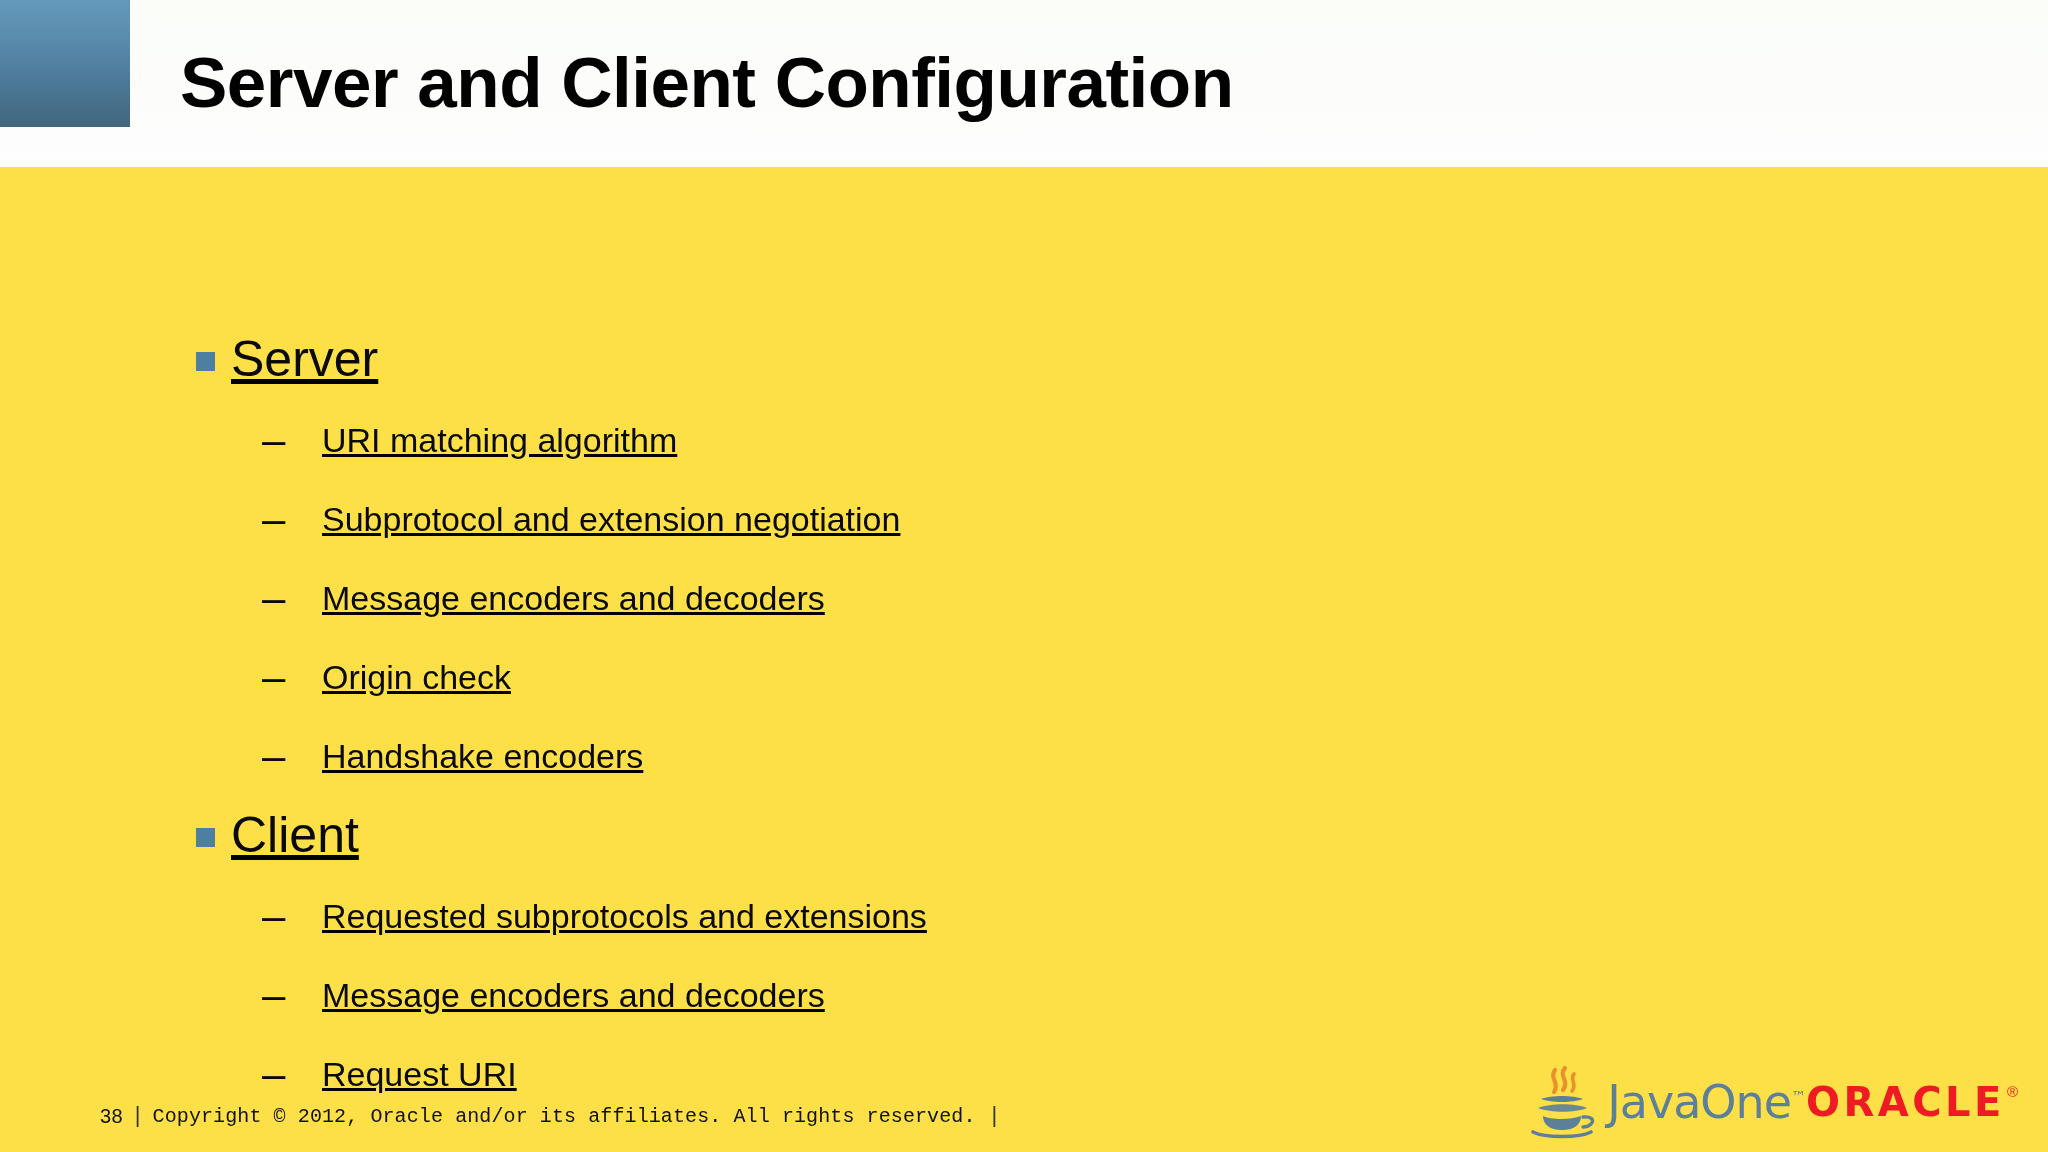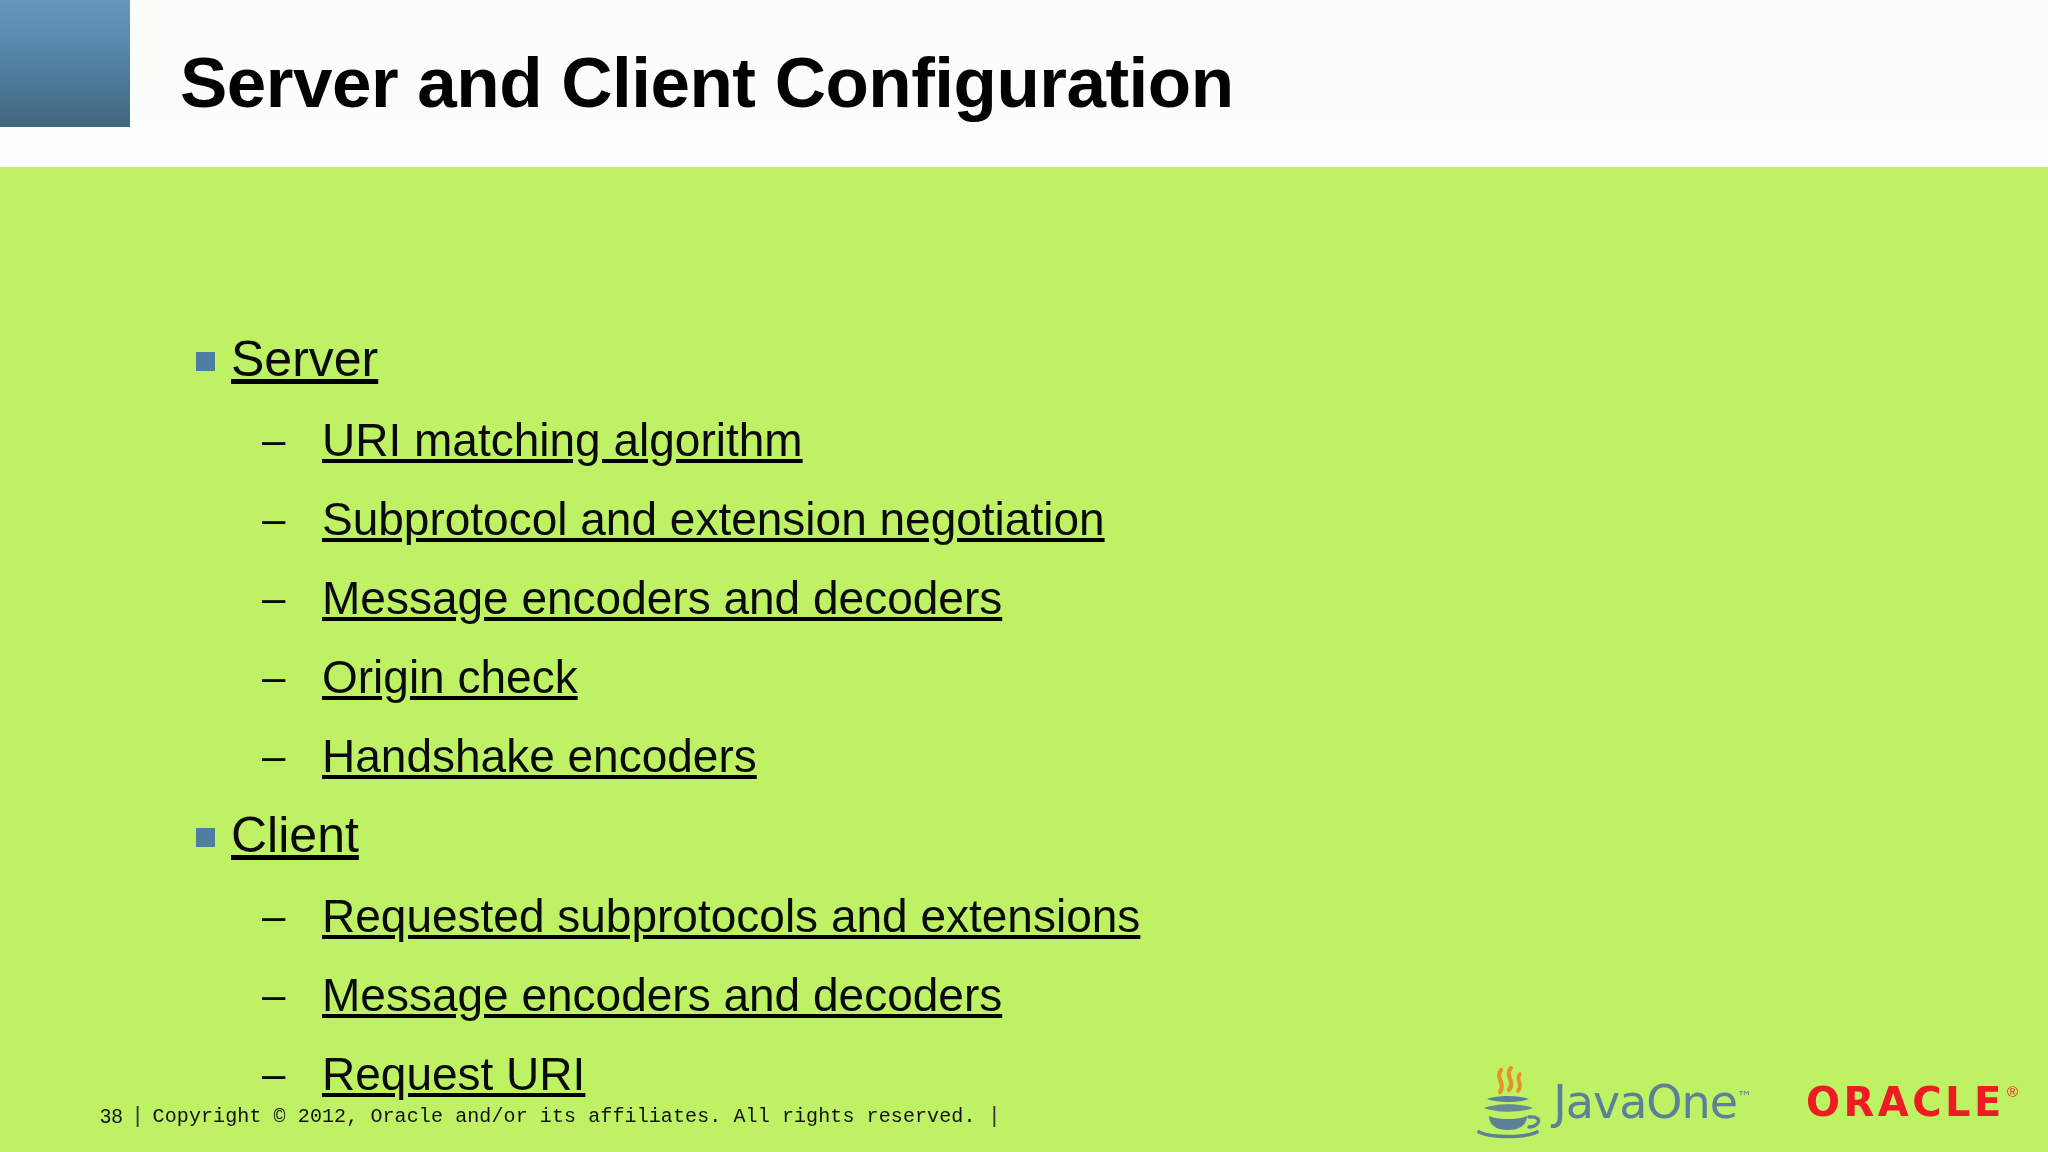--- a/index.html
+++ b/index.html
@@ -9,21 +9,21 @@
     background: #ffffff;
   }
   body {
     font-family: "Liberation Sans", sans-serif;
   }
 
   .slide {
     position: relative;
     width: 2048px;
     height: 1152px;
-    background: #bef264;
+    background: #fde047;
     overflow: hidden;
   }
 
   
   .header-band {
     position: absolute;
     left: 0;
     top: 0;
     width: 2048px;
     height: 166px;
@@ -108,21 +108,21 @@
     left: 262px;
     top: 0;
     width: 26px;
     font-size: 42px;
     line-height: 58px;
     color: #0a0a0a;
     flex: none;
   }
   .lvl2 .lvl2-text {
     margin-left: 60px;
-    font-size: 46px;
+    font-size: 34px;
     line-height: 58px;
     color: #0a0a0a;
     white-space: nowrap;
   }
 
   
   .footer {
     position: absolute;
     left: 100px;
     bottom: 24px;
@@ -141,21 +141,20 @@
   .footer .copy-text { letter-spacing: 0.1px; font-family: Liberation Mono, monospace; }
   .footer .trail-sep { margin-left: 16px; color: #333333; font-size: 22px; }
 
   
   .logo-area {
     position: absolute;
     right: 30px;
     bottom: 12px;
     display: flex;
     align-items: center;
-    gap: 54px;
   }
 
   .javaone-logo {
     display: flex;
     align-items: center;
     gap: 8px;
   }
   .javaone-mark { width: 74px; height: 76px; display: block; }
   .javaone-word {
     font-size: 46px;

